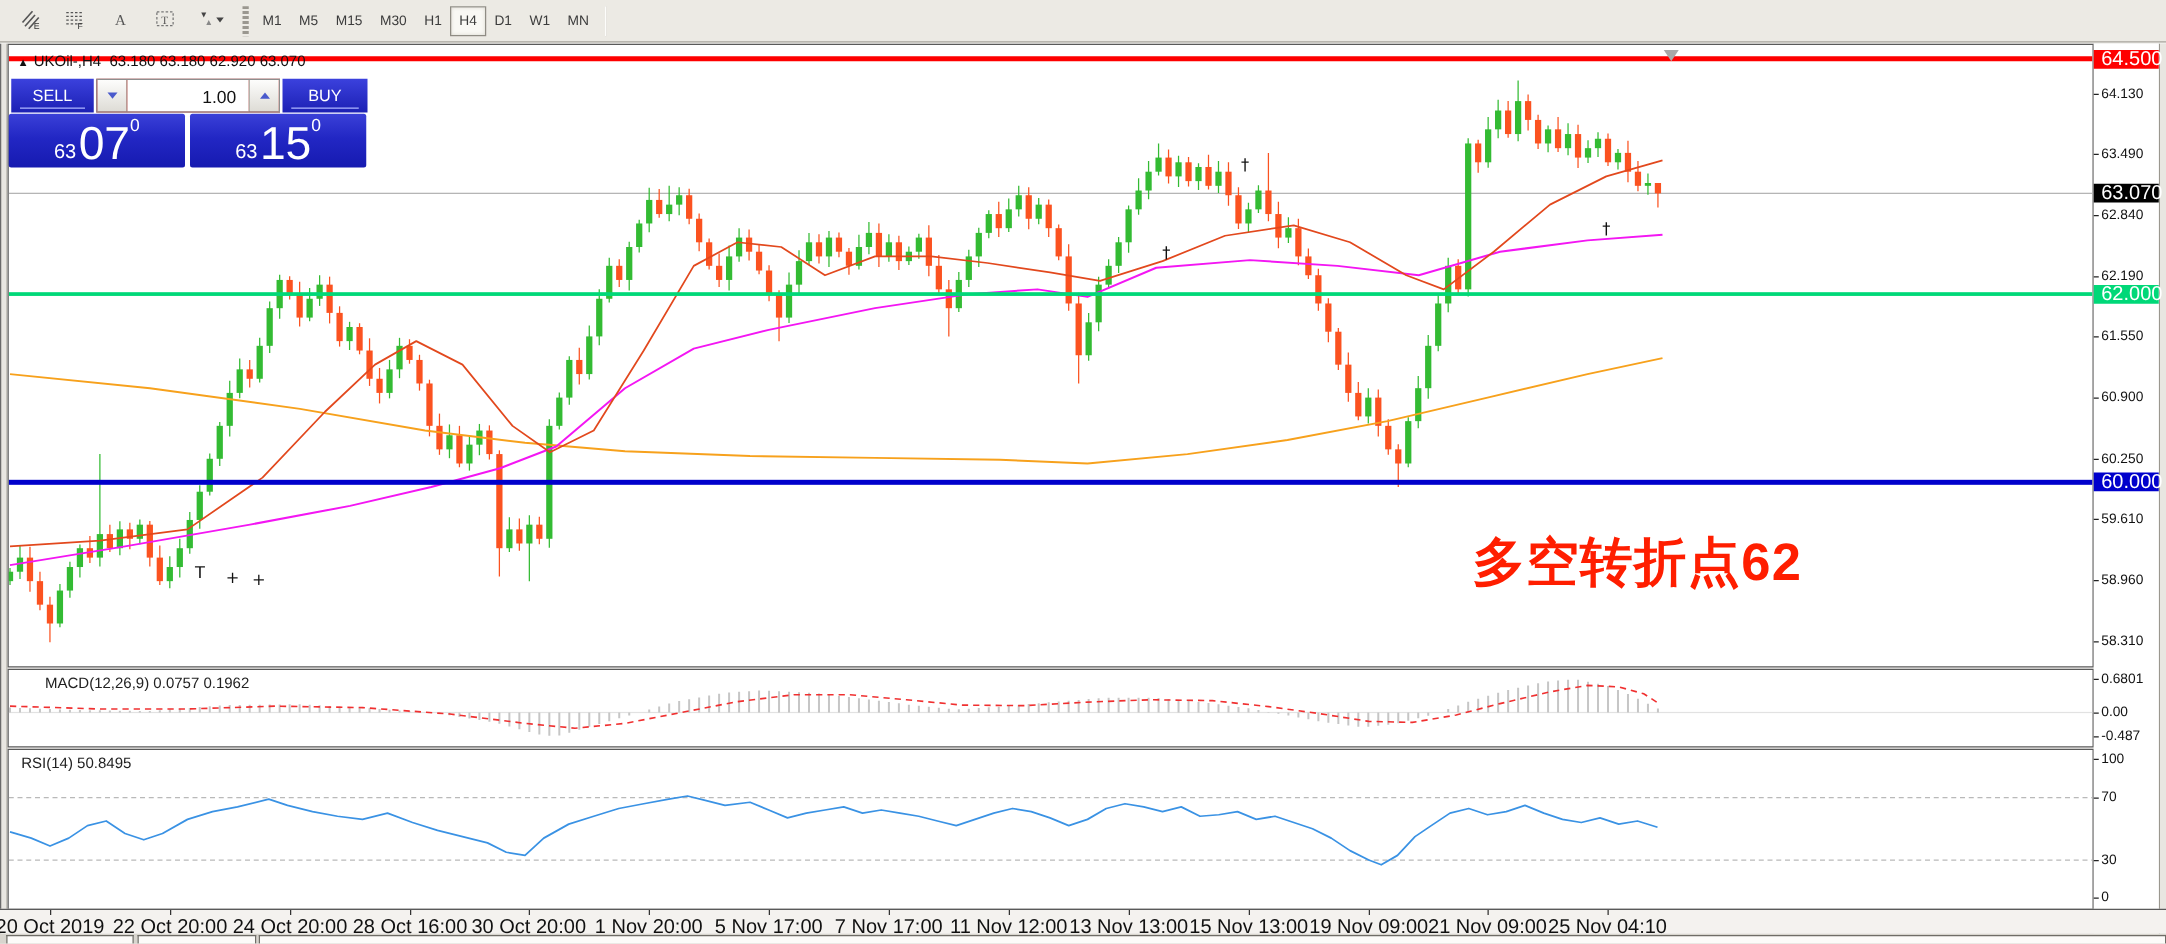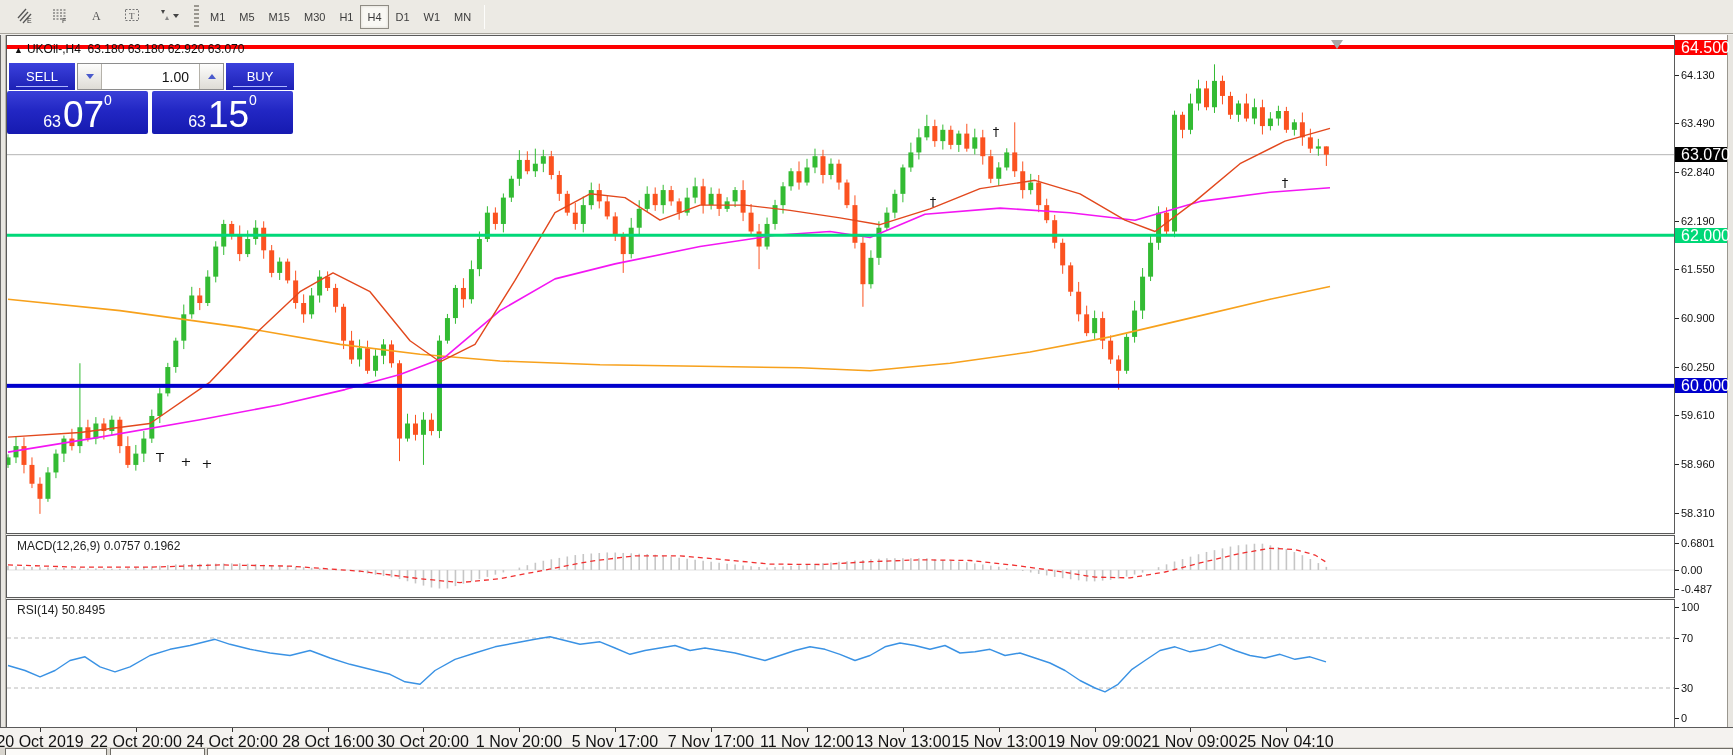--- a/index.html
+++ b/index.html
@@ -736,23 +736,24 @@
   <div class="bottom-strip">
     <div class="bs-box" style="left:5px;width:102px;"></div>
     <div class="bs-box" style="left:110px;width:95px;"></div>
     <div class="bs-box" style="left:207px;width:1526px;"></div>
   </div>
 
   <div class="symbol-line">
     <span class="mk">▲</span><span>UKOil-,H4</span>&nbsp;&nbsp;<span>63.180 63.180 62.920 63.070</span>
   </div>
 
-  <div class="ind-label" style="top:539px;">MACD(12,26,9) 0.0757 0.1962</div>
+  <div class="ind-label" style="top:539px;margin-left:19px;">MACD(12,26,9) 0.0757 0.1962</div>
   <div class="ind-label" style="top:603px;">RSI(14) 50.8495</div>
 
+  <div class="annotation">多空转折点62</div>
 
   <div class="trade-panel">
     <div class="tp-row1">
       <button class="tp-tab tp-sell"><span>SELL</span><span class="ul"></span></button>
       <div class="tp-stepper">
         <button class="tp-step">
             <span class="tri-down"></span>
           </button>
         <input class="tp-input" value="1.00" style="">
         <button class="tp-step up">

